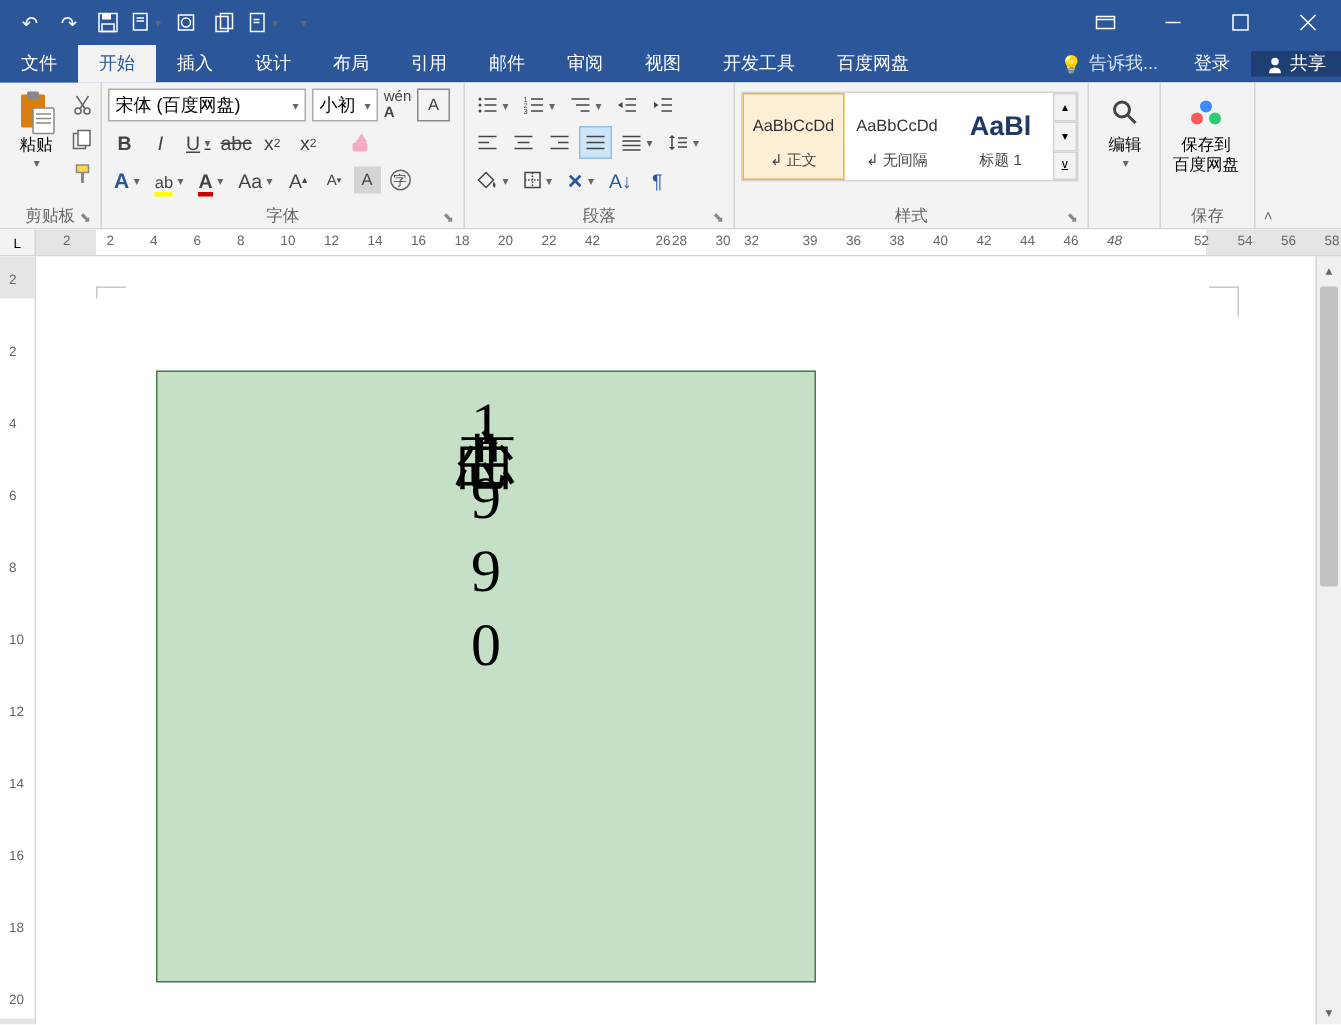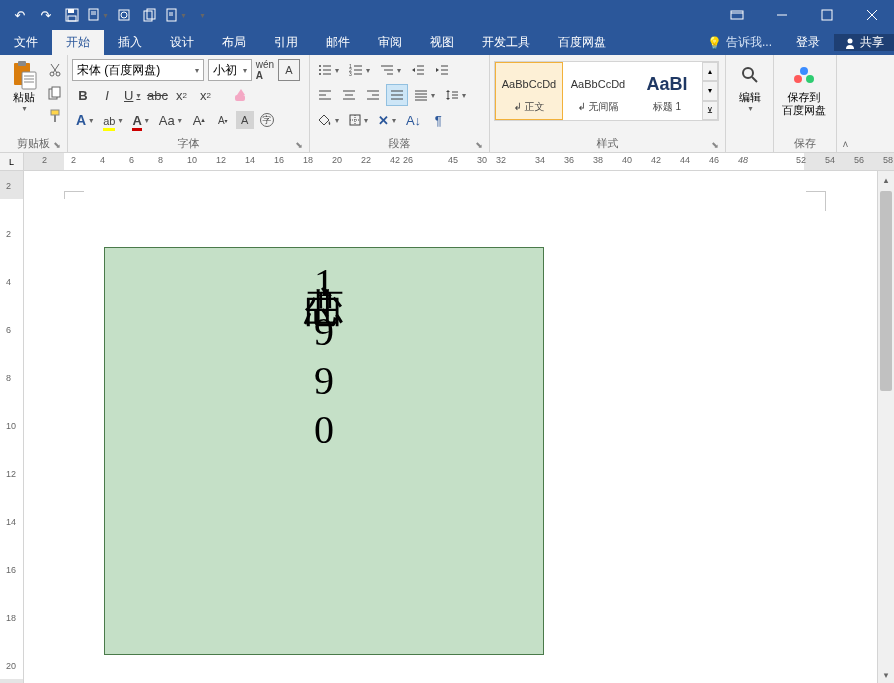--- a/index.html
+++ b/index.html
@@ -507,25 +507,25 @@
         <span style="left: 105px;">6</span>
         <span style="left: 134px;">8</span>
         <span style="left: 163px;">10</span>
         <span style="left: 192px;">12</span>
         <span style="left: 221px;">14</span>
         <span style="left: 250px;">16</span>
         <span style="left: 279px;">18</span>
         <span style="left: 308px;">20</span>
         <span style="left: 337px;">22</span>
         <span style="left: 366px;">42</span>
-        <span style="left: 379px;">26</span>
-        <span style="left: 424px;">45</span>
+        <span style="left: 413px;">26</span>
+        <span style="left: 424px;">28</span>
         <span style="left: 453px;">30</span>
         <span style="left: 472px;">32</span>
-        <span style="left: 511px;">34</span>
+        <span style="left: 511px;">39</span>
         <span style="left: 540px;">36</span>
         <span style="left: 569px;">38</span>
         <span style="left: 598px;">40</span>
         <span style="left: 627px;">42</span>
         <span style="left: 656px;">44</span>
         <span style="left: 685px;">46</span>
         <span style="left: 714px; font-style: italic;">48</span>
         <span style="left: 743px; margin-top: 36px;">50</span>
         <span style="left: 772px;">52</span>
         <span style="left: 801px;">54</span>

